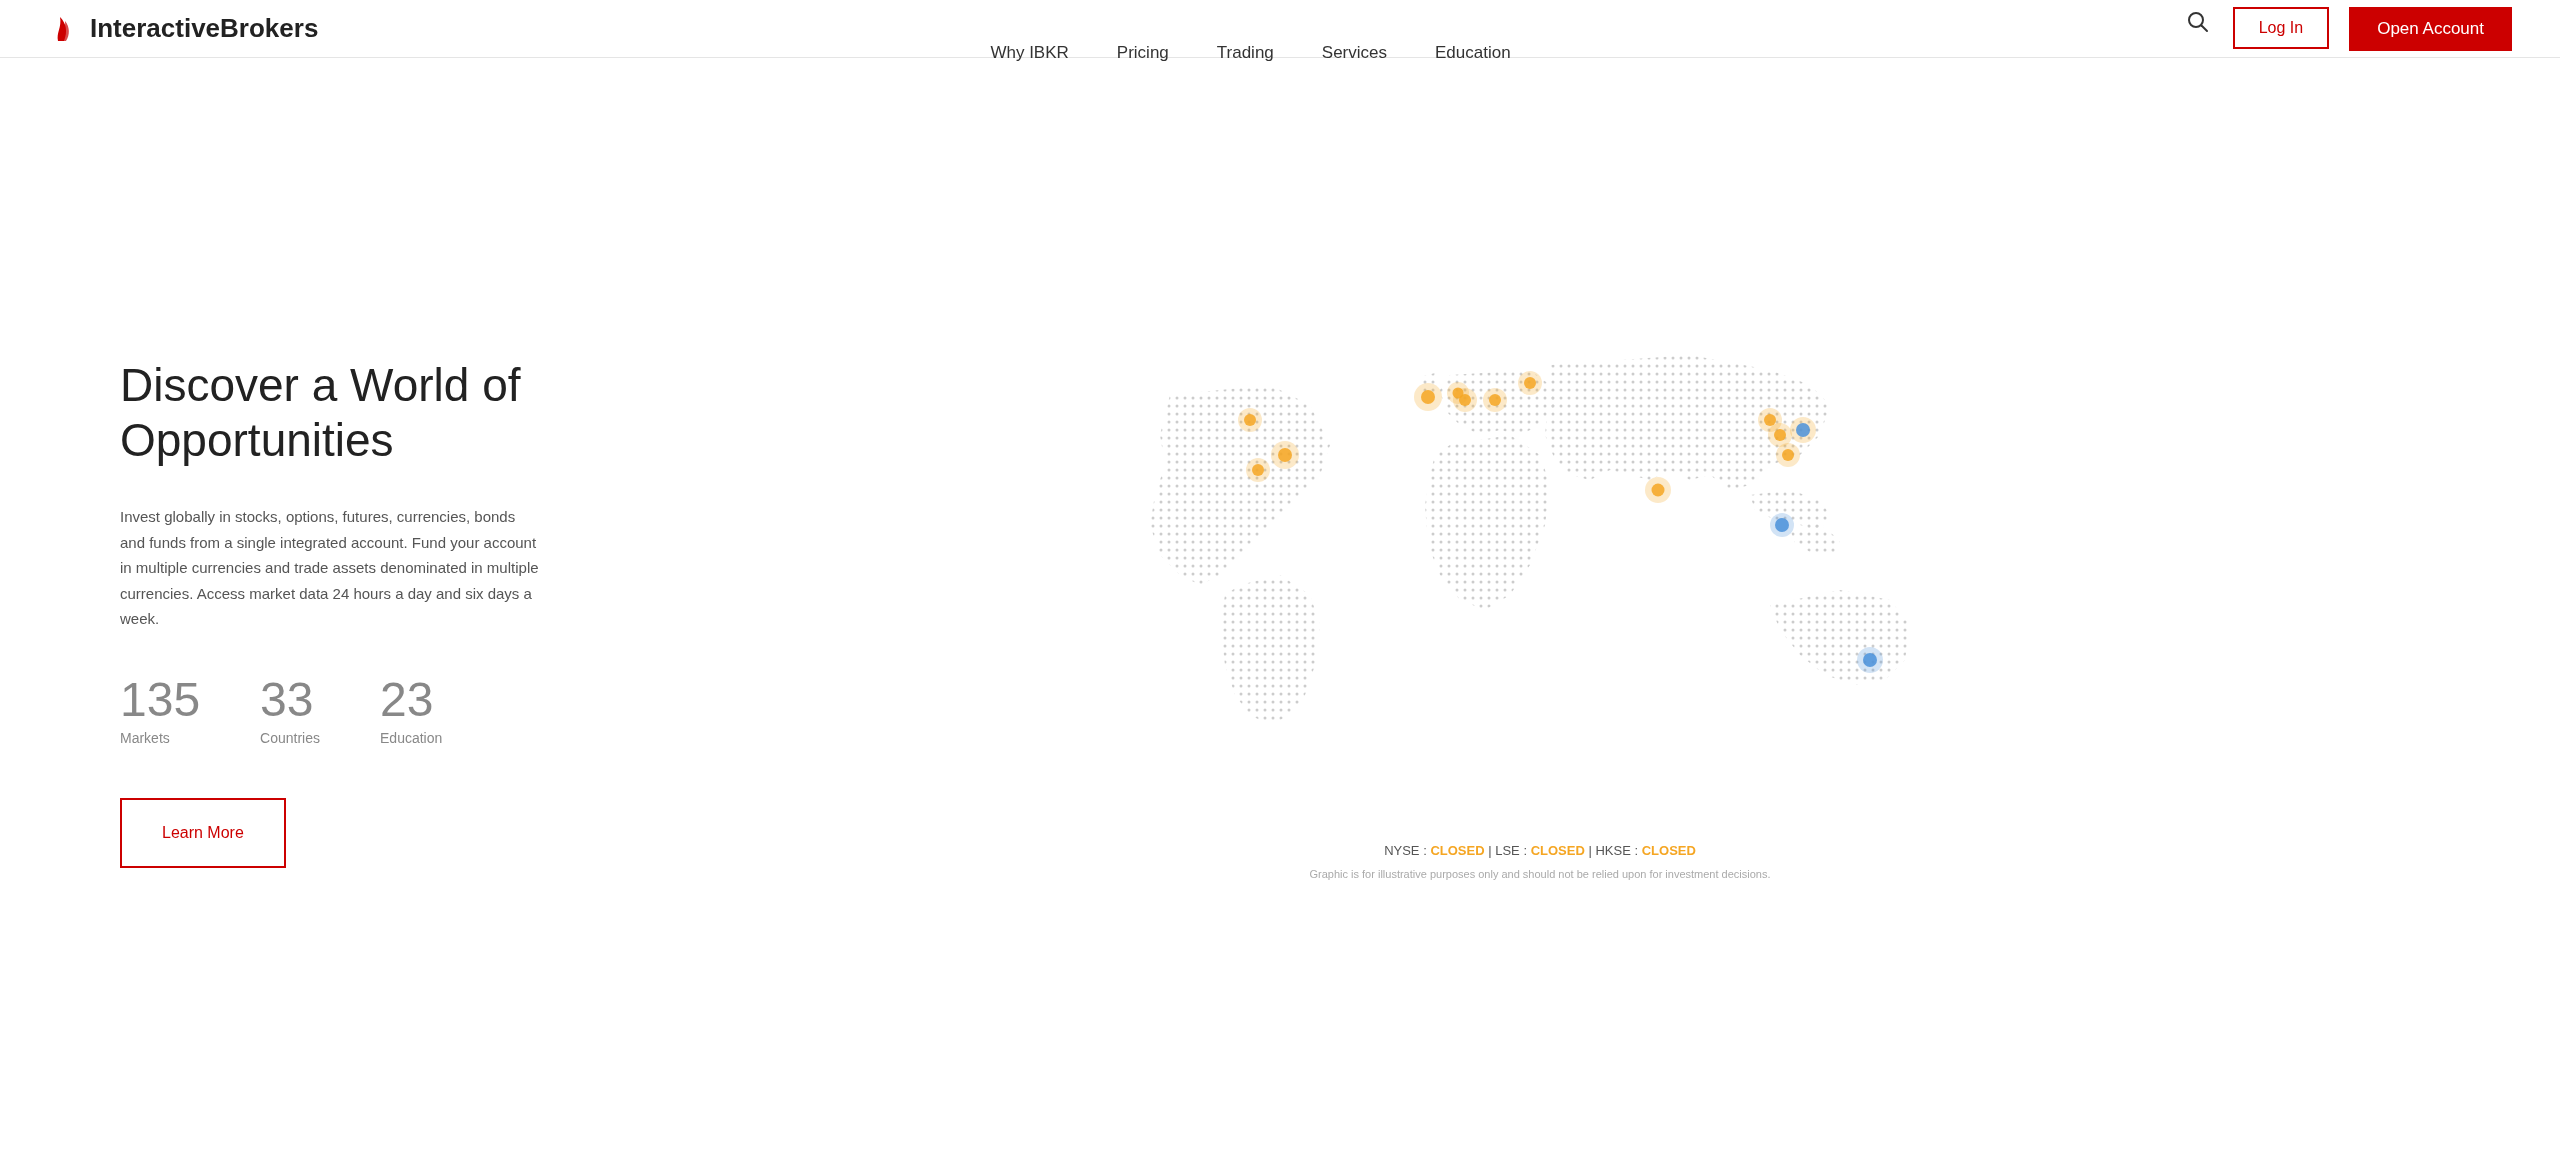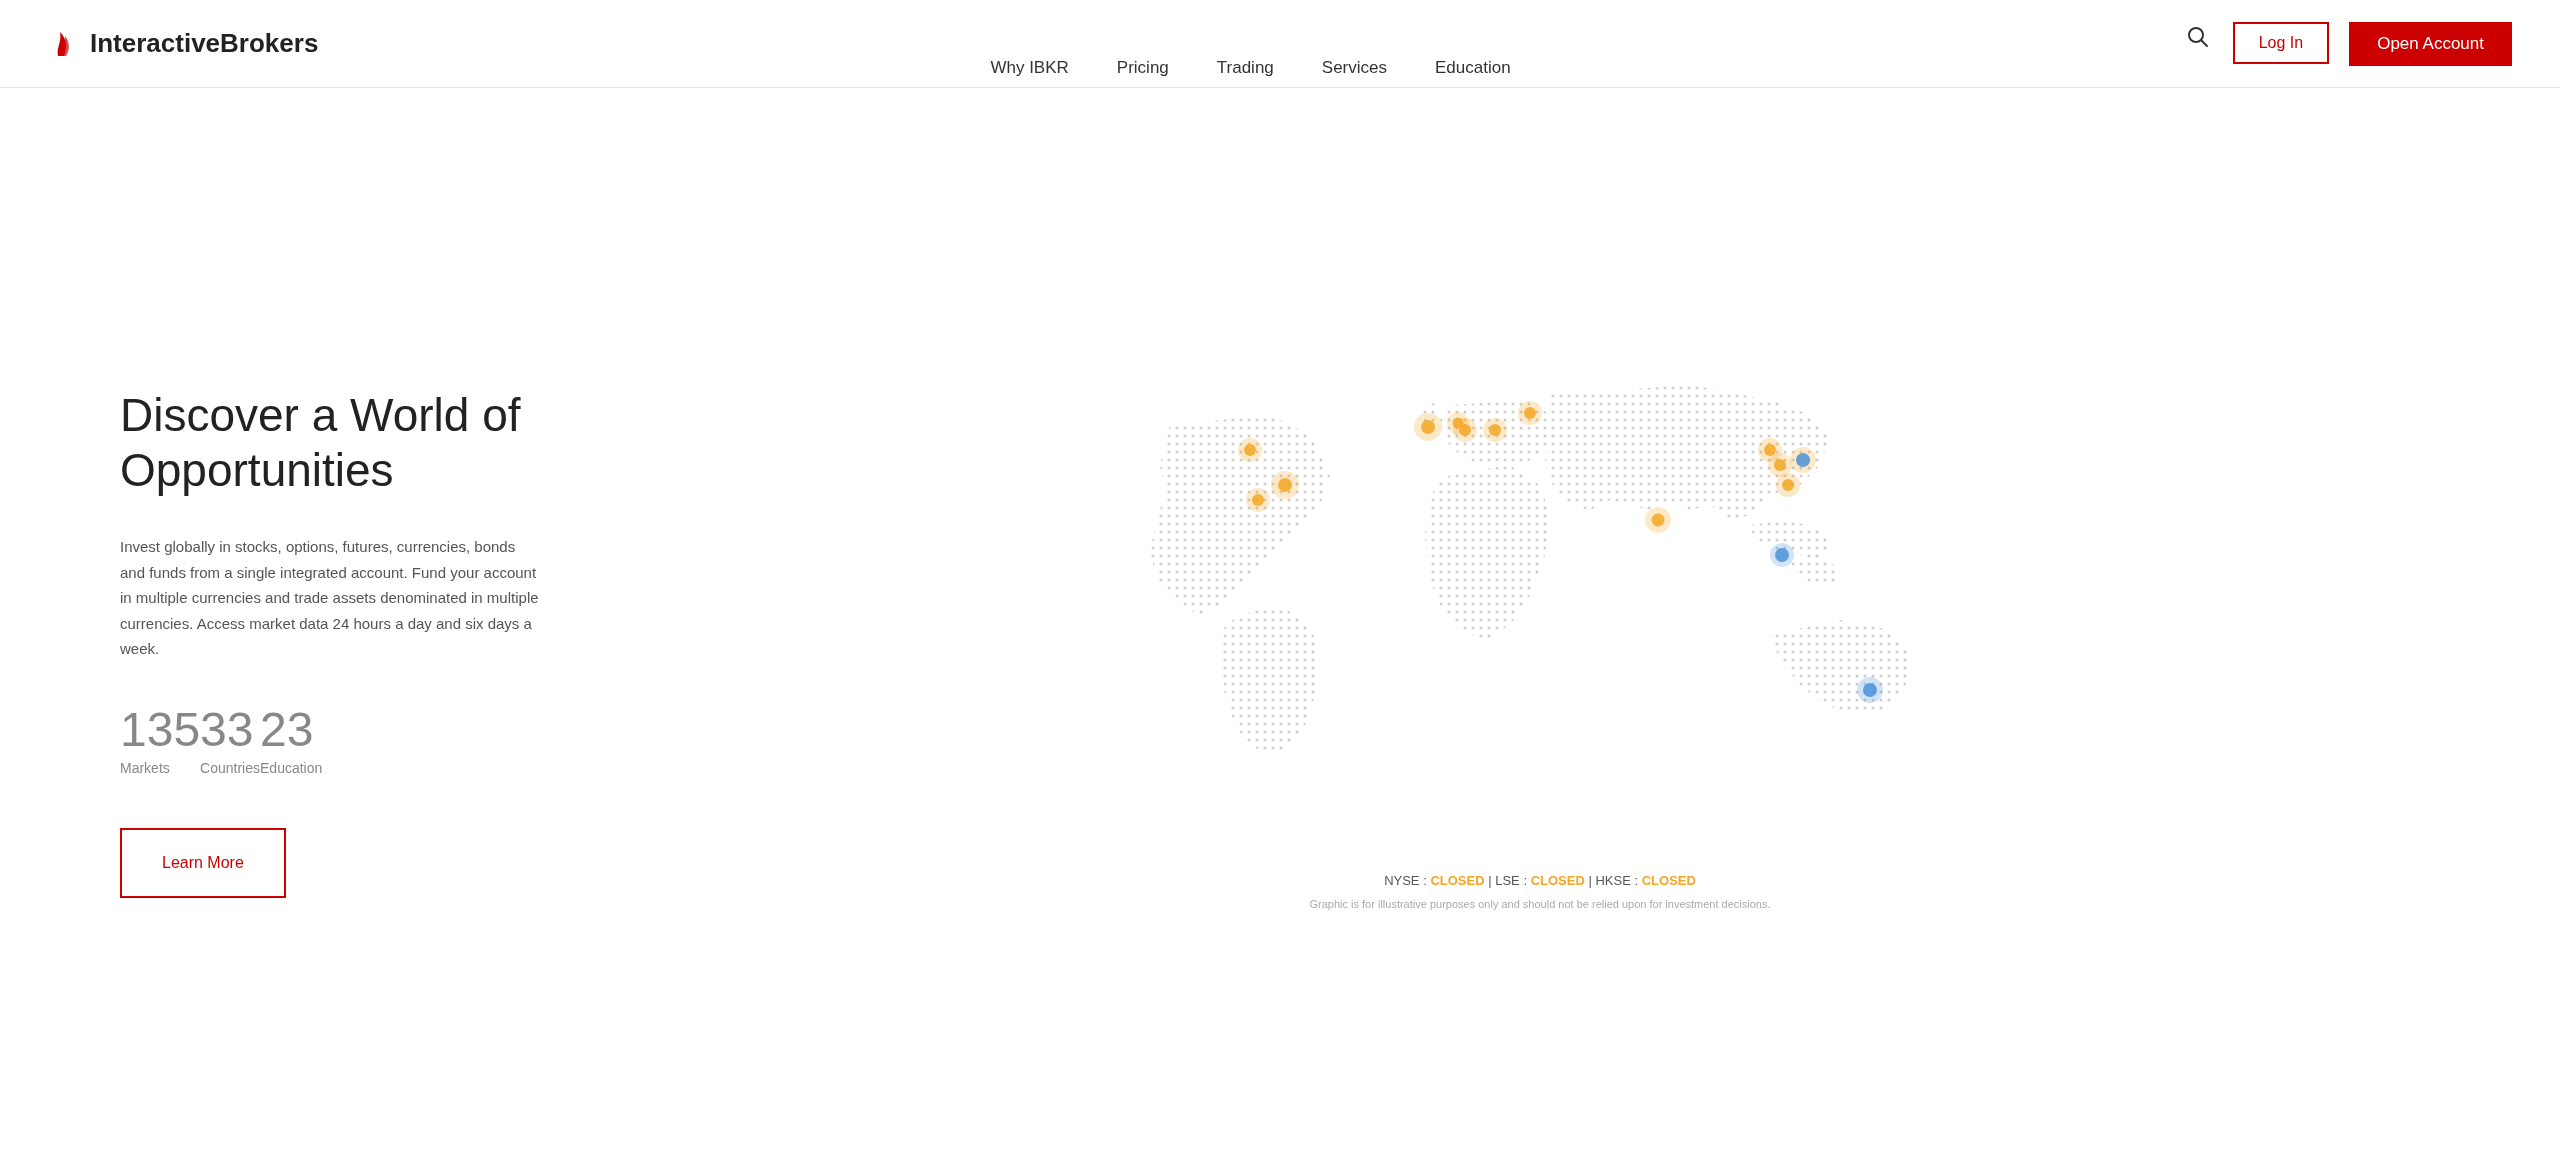--- a/index.html
+++ b/index.html
@@ -4,21 +4,21 @@
   <style>
     * { margin: 0; padding: 0; box-sizing: border-box; }
     body { font-family: 'Arial', sans-serif; background: #fff; color: #333; overflow-x: hidden; }
 
     
     .navbar {
       display: flex;
       align-items: center;
       justify-content: space-between;
       padding: 0 48px;
-      height: 88px;
+      height: 58px;
       border-bottom: 1px solid #e5e5e5;
       background: #fff;
     }
     .logo {
       display: flex;
       align-items: center;
       gap: 10px;
       text-decoration: none;
     }
     .logo-icon {
@@ -98,20 +98,21 @@
     }
     .hero-description {
       font-size: 15px;
       color: #555;
       line-height: 1.7;
       margin-bottom: 44px;
       max-width: 420px;
     }
     .stats-row {
       display: flex;
+      gap: 60px;
       margin-bottom: 52px;
     }
     .stat-item {}
     .stat-number {
       font-size: 48px;
       font-weight: 300;
       color: #888;
       line-height: 1;
     }
     .stat-label {

